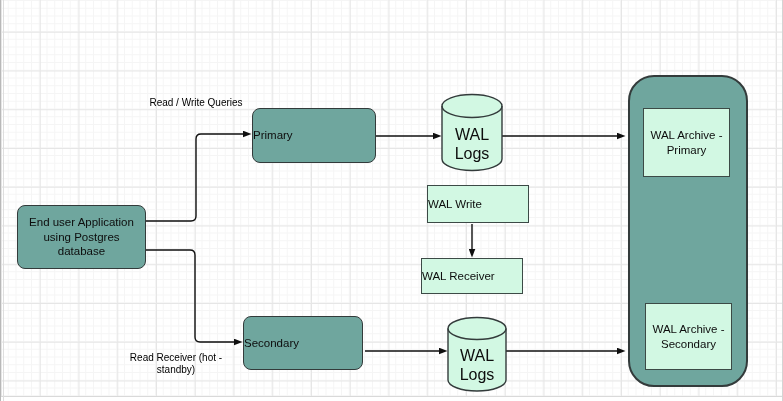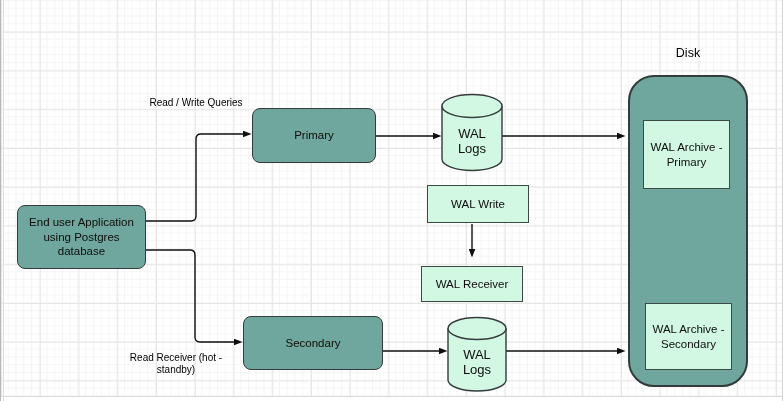--- a/index.html
+++ b/index.html
@@ -15,41 +15,41 @@
       linear-gradient(#f5f5f5 1px, transparent 1px),
       linear-gradient(90deg,#f5f5f5 1px, transparent 1px);
     background-size:38.75px 38.75px,38.75px 38.75px,7.75px 7.75px,7.75px 7.75px;
     background-position:1px -7px,1px 0,0 0,0 0;
     border-bottom:1px solid #d9d9d9;
   }
   .edge-line-a{position:absolute;left:0;top:0;width:1px;height:401px;background:#b8b8b8;}
   .edge-line-b{position:absolute;left:3px;top:0;width:1px;height:401px;background:#dedede;}
   .edge-line-r{position:absolute;right:0;top:0;width:1px;height:401px;background:#d4d4d4;}
   .node{
-    position:absolute;display:flex;align-items:center;justify-content:center;
+    position:absolute;display:flex;align-items:center;
     text-align:center;font-size:11.5px;line-height:1.3;color:#0d0d0d;
     box-sizing:border-box;
   }
   .teal{background:#6fa69e;border:1.6px solid #333b3b;}
   .mint{background:#d2f8e3;border:1.4px solid #3c4a46;}
   .round{border-radius:8px;}
   .app{left:17px;top:205px;width:129px;height:64px;padding:0 2px;}
   .primary{left:252px;top:108px;width:124px;height:55px;}
-  .secondary{left:243px;top:316px;width:140px;height:54px;}
+  .secondary{left:243px;top:316px;width:120px;height:54px;}
   .sender{left:427px;top:185px;width:102px;height:38px;}
-  .receiver{left:421px;top:258px;width:102px;height:36px;margin-top:8px;}
+  .receiver{left:421px;top:258px;width:102px;height:36px;}
   .disk{left:628px;top:75px;width:120px;height:312px;border-radius:26px;border-width:2px;}
   .disk-label{position:absolute;left:628px;top:46px;width:120px;text-align:center;
     font-size:12.5px;color:#000;}
-  .arch-p{left:643px;top:108px;width:87px;height:69px;padding:12px 2px;margin-top:12px;}
+  .arch-p{left:643px;top:108px;width:87px;height:69px;padding:12px 2px;}
   .arch-s{left:645px;top:303px;width:87px;height:67px;padding:16px 2px;}
   .cyl{position:absolute;}
   .cyl1{left:441px;top:93px;}
   .cyl2{left:447px;top:316px;}
-  .cyl-label{position:absolute;text-align:center;font-size:13px;line-height:1.18;color:#0d0d0d;}
+  .cyl-label{position:absolute;text-align:center;font-size:16px;line-height:1.18;color:#0d0d0d;}
   .cyl1-label{left:450px;top:126px;width:44px;}
   .cyl2-label{left:455px;top:347px;width:44px;}
   .edge-label{position:absolute;text-align:center;font-size:10px;line-height:1.18;color:#000;}
   .lbl-rw{left:148px;top:97px;width:96px;}
   .lbl-rq{left:115px;top:352px;width:122px;}
   .connectors{position:absolute;left:0;top:0;width:783px;height:401px;pointer-events:none;}
   .connectors path{pointer-events:stroke;}
 </style>
 </head>
 <body>
@@ -71,21 +71,20 @@
       <path d="M146,250 H190 Q195,250 195,255 V337 Q195,342 200,342 H234" marker-end="url(#ah)"></path>
       <path d="M376,136 H433" marker-end="url(#ah)"></path>
       <path d="M502,136 H617" marker-end="url(#ah)"></path>
       <path d="M365,351 H439" marker-end="url(#ah)"></path>
       <path d="M505,351 H617" marker-end="url(#ah)"></path>
       <path d="M472,224 V249" marker-end="url(#ah)"></path>
     </g>
   </svg>
 
   <div class="node teal disk"></div>
-  <div class="disk-label">Disk</div>
   <div class="node mint arch-p">
     <span>WAL Archive - Primary</span>
   </div>
   <div class="node mint arch-s">
     <span>WAL Archive - Secondary</span>
   </div>
 
   <div class="node teal round app">
     <span>End user Application using Postgres database</span>
   </div>

